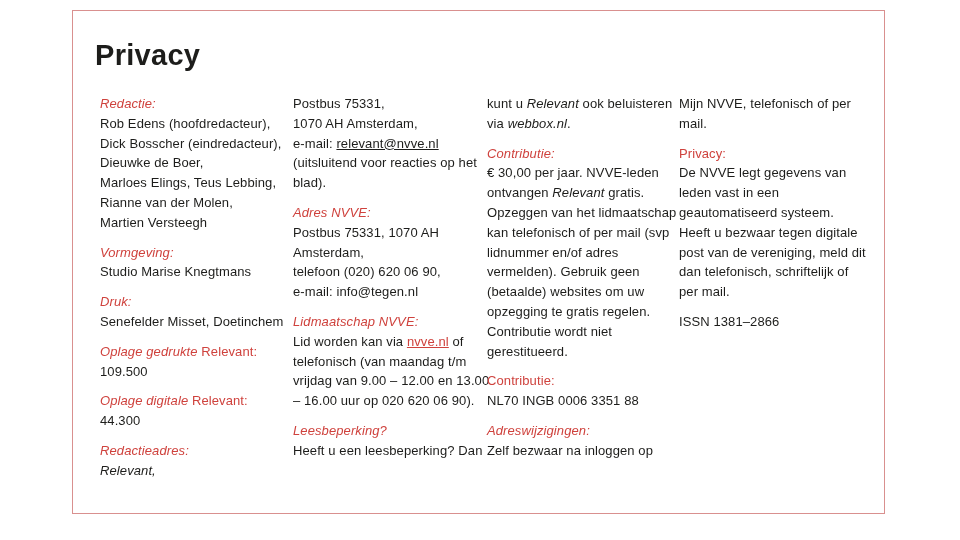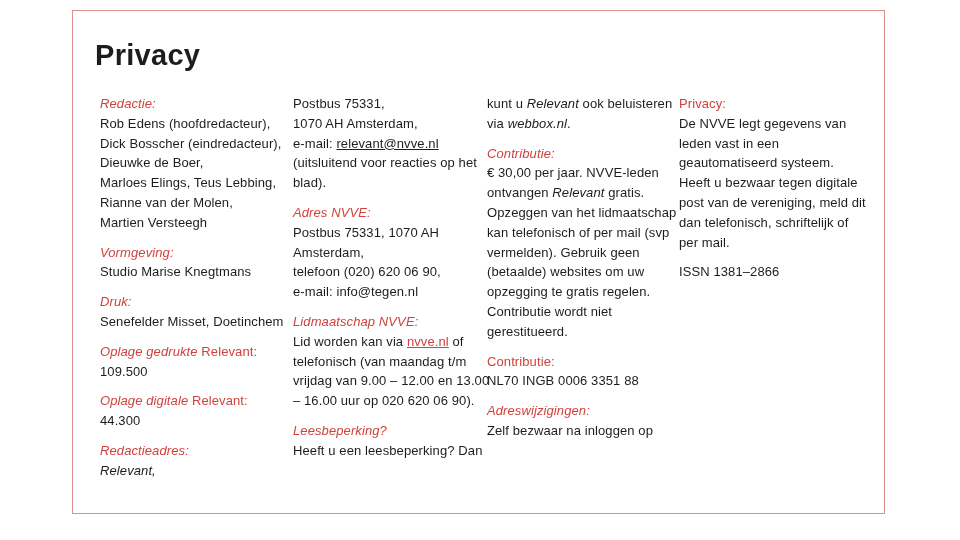--- a/index.html
+++ b/index.html
@@ -119,37 +119,42 @@
     <div class="block">
       <div class="line"><span>kunt u </span><span class="seg-it">Relevant</span><span> ook beluisteren</span></div>
       <div class="line"><span>via </span><span class="seg-it">webbox.nl</span><span>.</span></div>
     </div>
     <div class="block">
       <div class="line"><span class="seg-red seg-it">Contributie:</span></div>
       <div class="line"><span>€ 30,00 per jaar. NVVE-leden</span></div>
       <div class="line"><span>ontvangen </span><span class="seg-it">Relevant</span><span> gratis.</span></div>
       <div class="line"><span>Opzeggen van het lidmaatschap</span></div>
       <div class="line"><span>kan telefonisch of per mail (svp</span></div>
+      <div class="line"><span>lidnummer en/of adres</span></div>
       <div class="line"><span>vermelden). Gebruik geen</span></div>
       <div class="line"><span>(betaalde) websites om uw</span></div>
       <div class="line"><span>opzegging te gratis regelen.</span></div>
       <div class="line"><span>Contributie wordt niet</span></div>
       <div class="line"><span>gerestitueerd.</span></div>
     </div>
     <div class="block">
       <div class="line"><span class="seg-red">Contributie:</span></div>
       <div class="line"><span>NL70 INGB 0006 3351 88</span></div>
     </div>
     <div class="block">
       <div class="line"><span class="seg-red seg-it">Adreswijzigingen:</span></div>
       <div class="line"><span>Zelf bezwaar na inloggen op</span></div>
     </div>
   </div>
 <div class="col col-3">
     <div class="block">
+      <div class="line"><span>Mijn NVVE, telefonisch of per</span></div>
+      <div class="line"><span>mail.</span></div>
+    </div>
+    <div class="block">
       <div class="line"><span class="seg-red">Privacy:</span></div>
       <div class="line"><span>De NVVE legt gegevens van</span></div>
       <div class="line"><span>leden vast in een</span></div>
       <div class="line"><span>geautomatiseerd systeem.</span></div>
       <div class="line"><span>Heeft u bezwaar tegen digitale</span></div>
       <div class="line"><span>post van de vereniging, meld dit</span></div>
       <div class="line"><span>dan telefonisch, schriftelijk of</span></div>
       <div class="line"><span>per mail.</span></div>
     </div>
     <div class="block">

